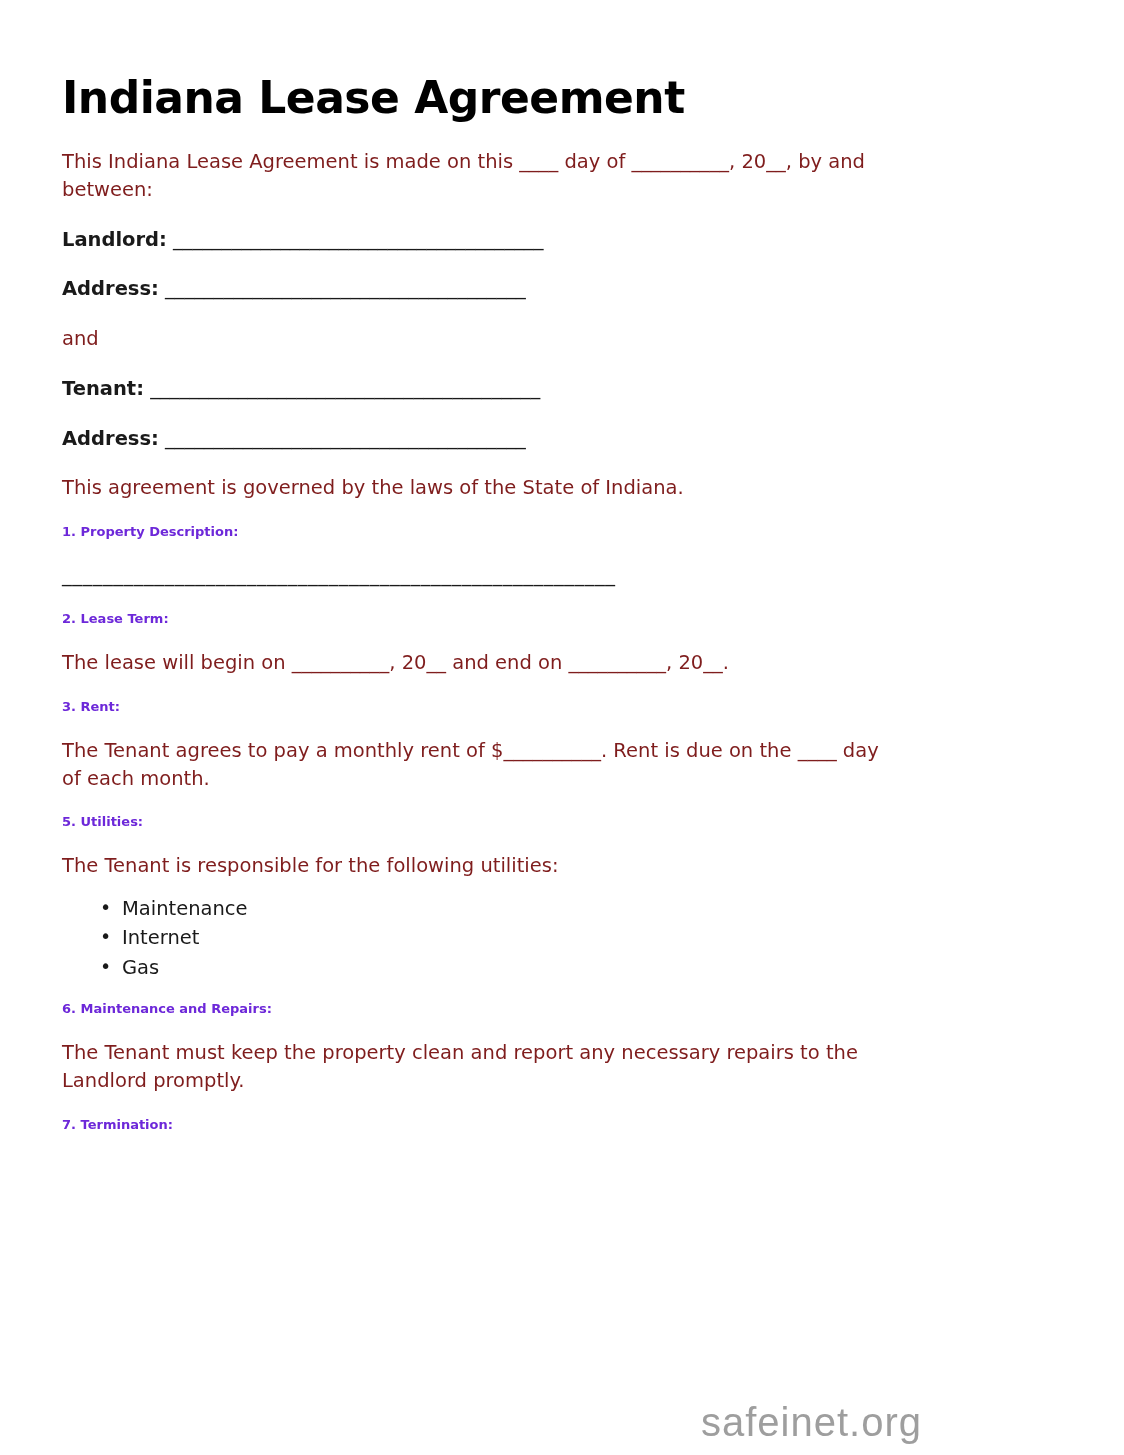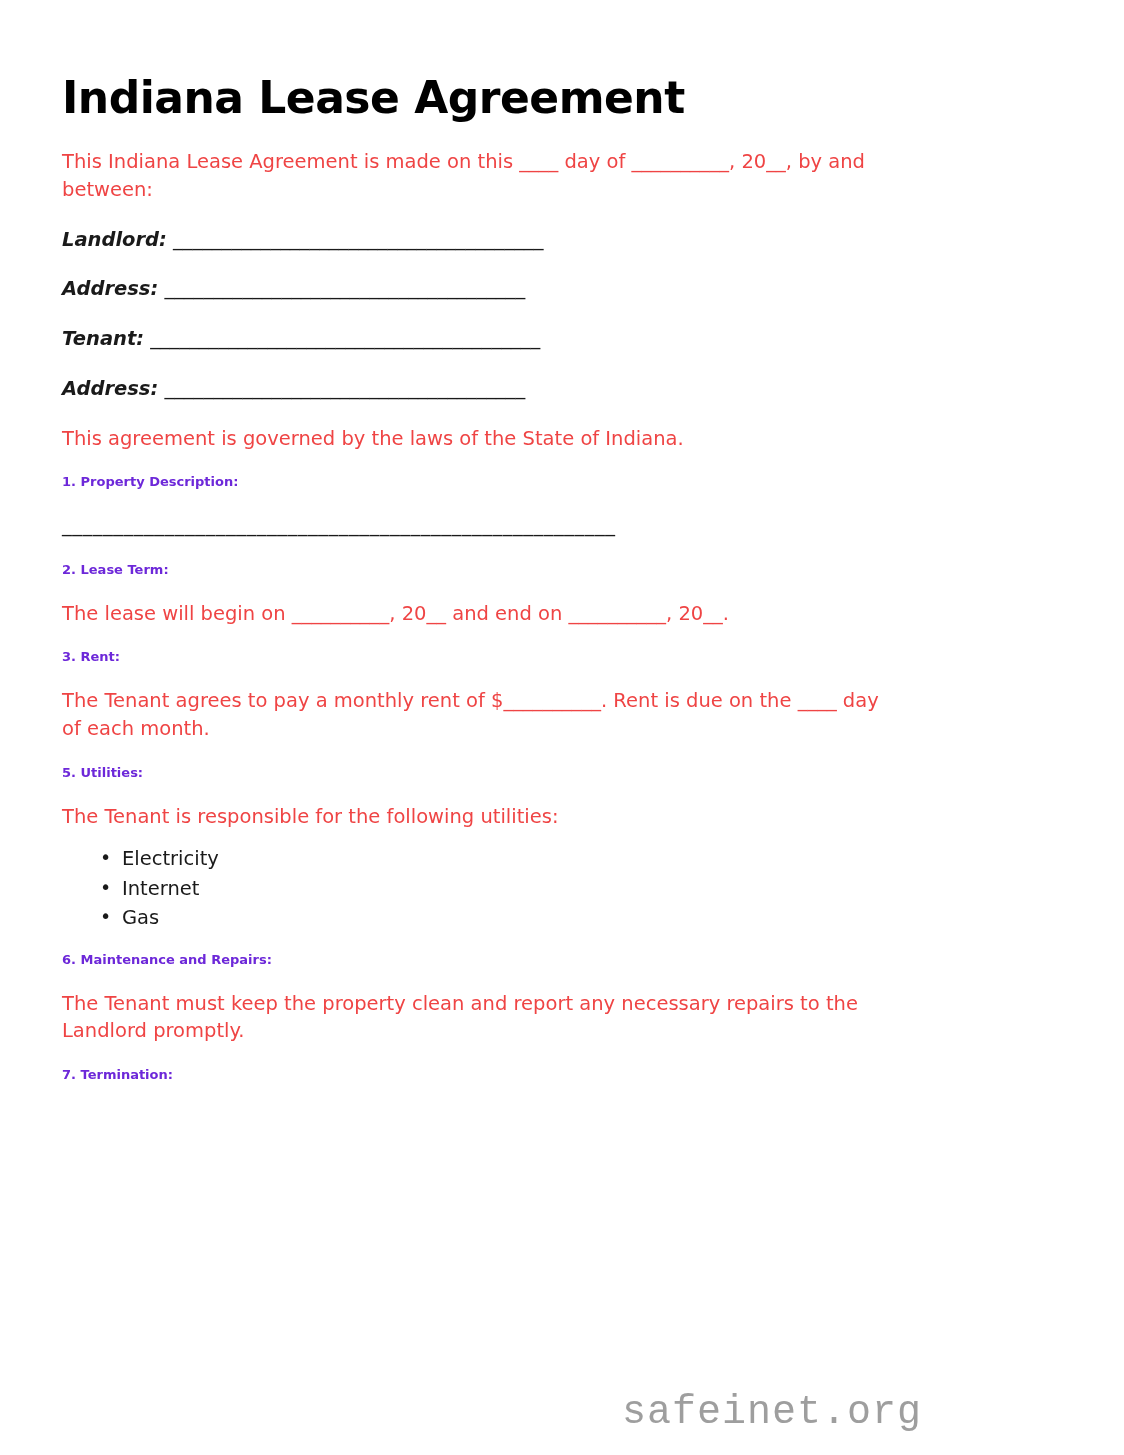--- a/index.html
+++ b/index.html
@@ -30,30 +30,29 @@
     letter-spacing: -0.5px;
     margin: 18px 0 26px 0;
     line-height: 1.1;
     color: #000;
   }
   p.para {
     font-size: 19.5px;
     line-height: 1.42;
     margin: 0 0 22px 0;
     max-width: 965px;
-    color: #ef4444;
+    color: #7f1d1d;
   }
   p.field {
     font-size: 19.5px;
     line-height: 1.42;
     margin: 0 0 22px 0;
   }
   p.field .lbl {
     font-weight: bold;
-    font-style: italic;
   }
   p.field .blank {
     letter-spacing: 0px;
   }
   h2.section {
     font-size: 13px;
     font-weight: bold;
     margin: 0 0 21px 0;
     line-height: 1.3;
     color: #6d28d9;
@@ -79,22 +78,22 @@
   ul.util-list li:before {
     content: "\2022";
     position: absolute;
     left: 0;
     top: -1px;
     font-size: 19px;
   }
   .watermark {
     position: absolute;
     right: 36px;
-    bottom: 20px;
-    font-family: Liberation Mono, monospace;
+    bottom: 10px;
+    font-family: Liberation Sans, sans-serif;
     font-size: 40px;
     letter-spacing: 1px;
     color: #8e8e8e;
     opacity: 0.85;
     user-select: none;
   }
   .tight {
     margin-bottom: 20px;
   }
 </style>
@@ -110,20 +109,21 @@
   <p class="field">
     <span class="lbl">Landlord:</span>
     <span class="blank">______________________________________</span>
   </p>
 
   <p class="field">
     <span class="lbl">Address:</span>
     <span class="blank">_____________________________________</span>
   </p>
 
+  <p class="para">and</p>
 
   <p class="field">
     <span class="lbl">Tenant:</span>
     <span class="blank">________________________________________</span>
   </p>
 
   <p class="field">
     <span class="lbl">Address:</span>
     <span class="blank">_____________________________________</span>
   </p>
@@ -136,21 +136,21 @@
   <h2 class="section">2. Lease Term:</h2>
   <p class="para">The lease will begin on __________, 20__ and end on __________, 20__.</p>
 
   <h2 class="section">3. Rent:</h2>
   <p class="para">The Tenant agrees to pay a monthly rent of $__________. Rent is due on the ____ day of each month.</p>
 
 
   <h2 class="section">5. Utilities:</h2>
   <p class="para tight">The Tenant is responsible for the following utilities:</p>
   <ul class="util-list">
-    <li>Electricity</li>
+    <li>Maintenance</li>
     <li>Internet</li>
     <li>Gas</li>
   </ul>
 
   <h2 class="section">6. Maintenance and Repairs:</h2>
   <p class="para">The Tenant must keep the property clean and report any necessary repairs to the Landlord promptly.</p>
 
   <h2 class="section">7. Termination:</h2>
 
   <div class="watermark">safeinet.org</div>

